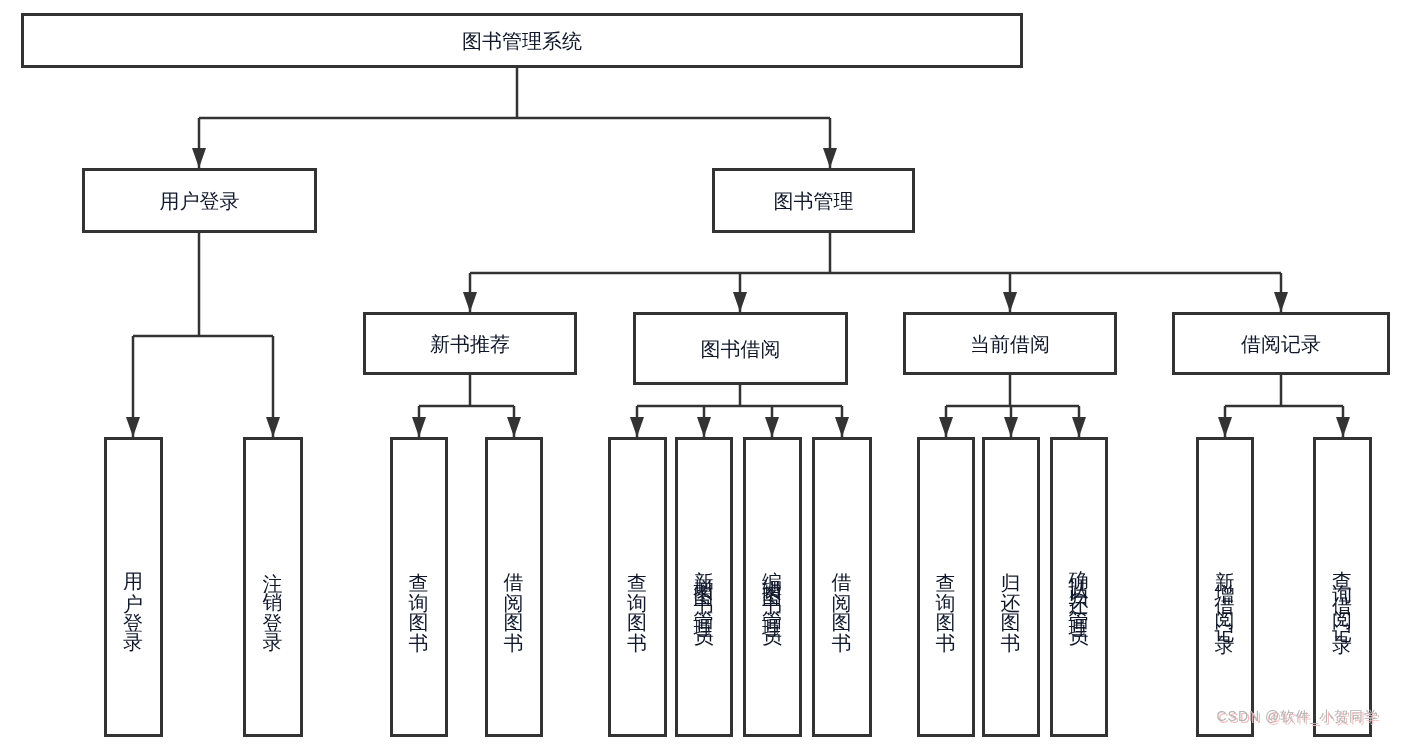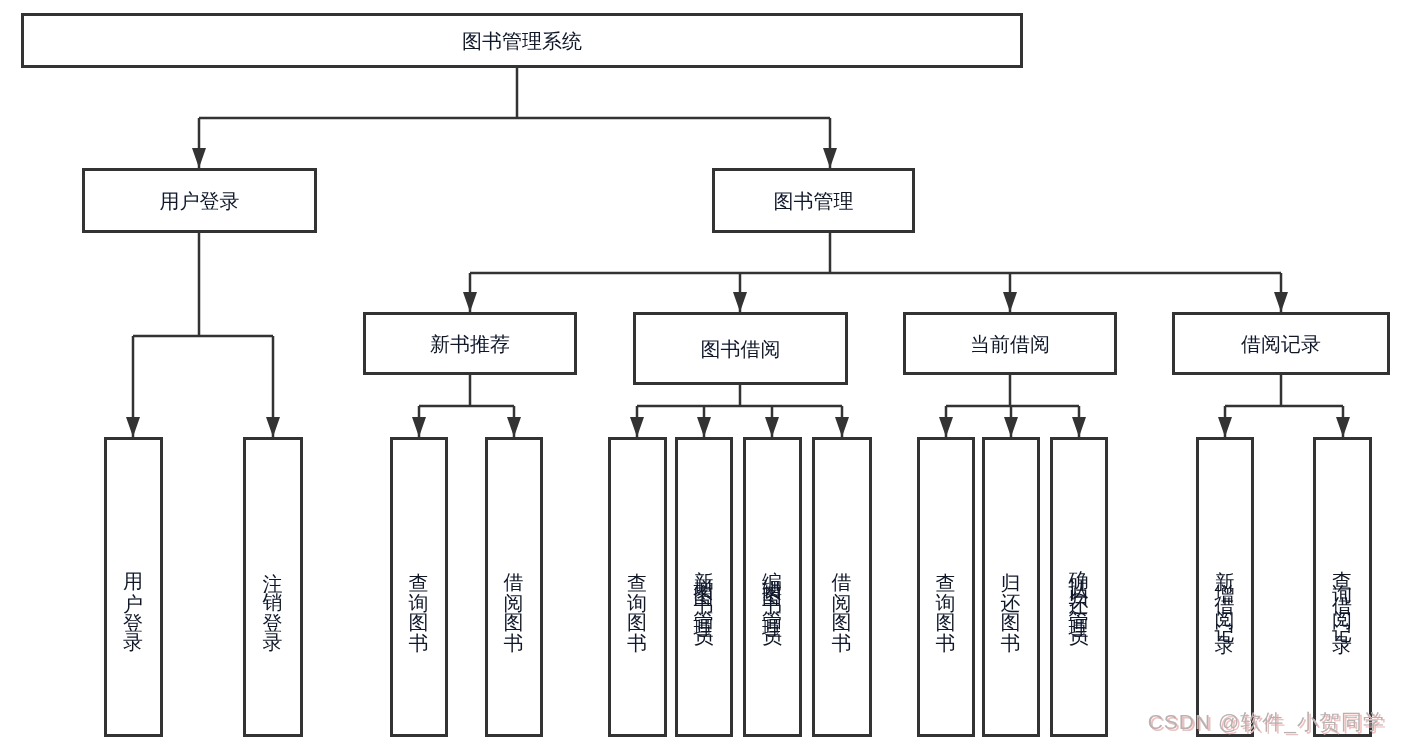--- a/index.html
+++ b/index.html
@@ -38,22 +38,22 @@
     writing-mode: vertical-rl;
     text-orientation: mixed;
     display: block;
   }
   .ls20 span { letter-spacing: 20px; margin-bottom: -20px; }
   .ls13 span { letter-spacing: 13px; margin-bottom: -13px; }
   .ls8  span { letter-spacing: 8px;  margin-bottom: -8px; }
   .watermark {
     position: absolute;
     top: 708px;
-    right: 20px;
-    font-size: 21px;
+    right: 26px;
+    font-size: 14px;
     color: #b3b3b3;
     text-shadow: 2px 2px 0 #f6bcbc;
     z-index: 5;
     white-space: nowrap;
     letter-spacing: 1px;
   }
 </style>
 </head>
 <body>
 

